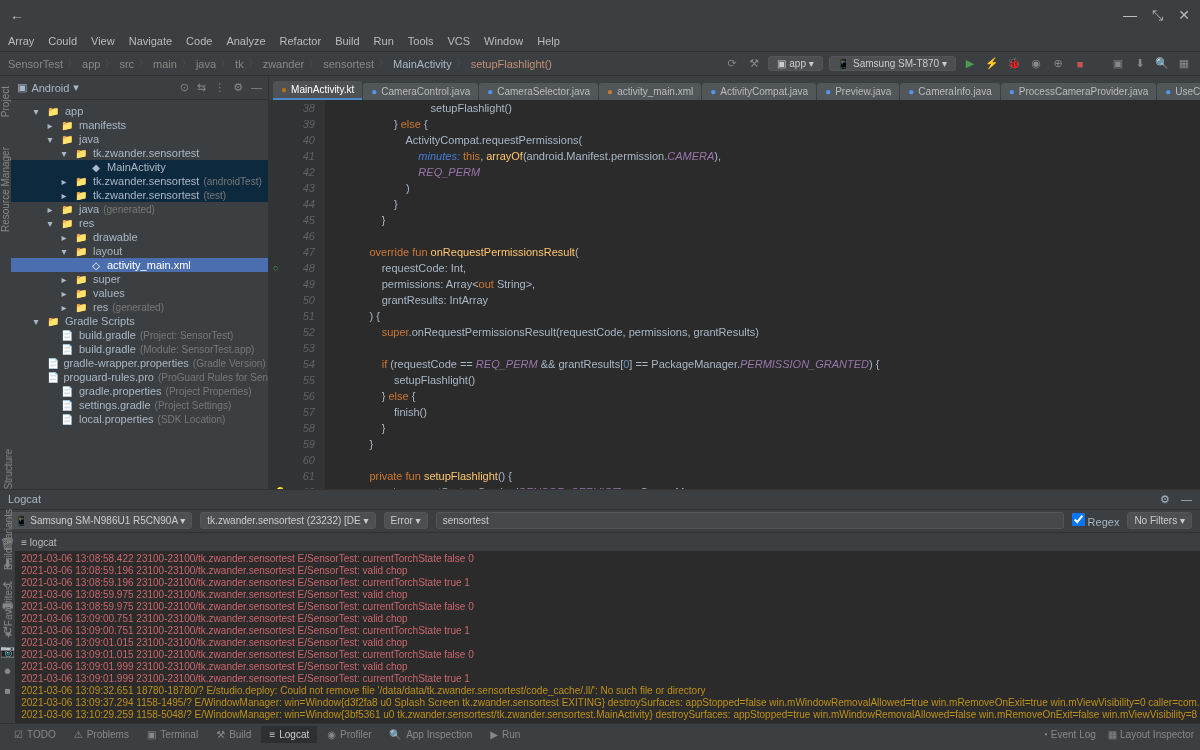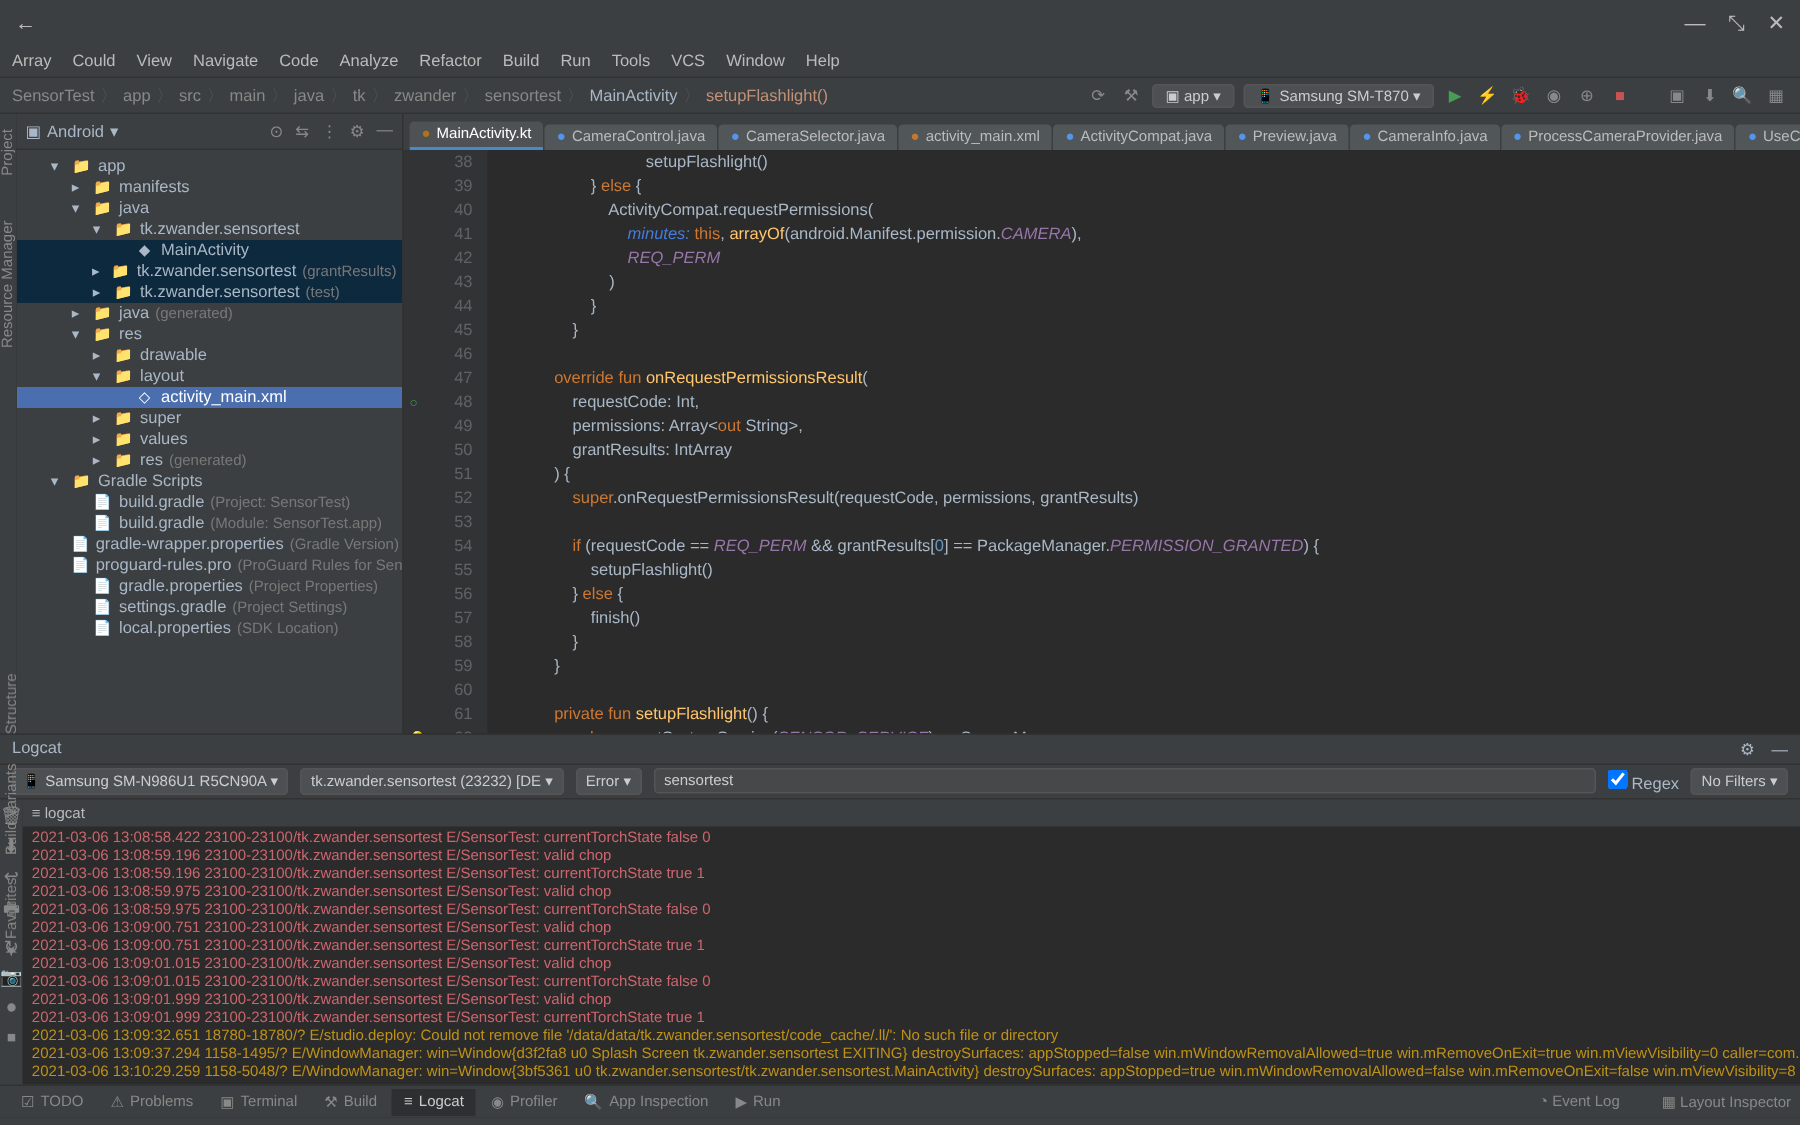--- a/index.html
+++ b/index.html
@@ -36,21 +36,21 @@
 .tree-indent-1 { padding-left: 18px; }
 .tree-indent-2 { padding-left: 32px; }
 .tree-indent-3 { padding-left: 46px; }
 .tree-indent-4 { padding-left: 60px; }
 .tree-icon { width: 14px; display: inline-block; text-align: center; font-size: 10px; }
 .tabs { height: 24px; background: #3c3f41; display: flex; align-items: flex-end; padding: 0 4px; gap: 1px; overflow: hidden; font-size: 10px; }
 .tab { background: #515658; padding: 3px 8px; color: #bbb; display: flex; align-items: center; gap: 4px; cursor: pointer; border-radius: 3px 3px 0 0; white-space: nowrap; }
 .tab.active { background: #4e5254; color: #fff; border-bottom: 2px solid #4a88c7; }
 .editor-body { flex: 1; display: flex; overflow: hidden; font-family: "Consolas", "Monaco", monospace; font-size: 11px; line-height: 16px; }
 .gutter { width: 56px; background: #313335; color: #606366; text-align: right; padding: 0 10px 0 0; user-select: none; }
-.gutter-line { height: 16px; position: relative; }
+.gutter-line { height: 16px; position: relative; font-style: italic; }
 .gutter-icon { position: absolute; left: 4px; font-size: 9px; }
 .code { flex: 1; padding-left: 20px; overflow: hidden; }
 .code-line { height: 16px; white-space: pre; }
 .kw { color: #cc7832; }
 .fn { color: #ffc66d; }
 .num { color: #6897bb; }
 .param { color: #467cda; font-style: italic; }
 .purple { color: #9876aa; font-style: italic; }
 .type { color: #a9b7c6; }
 
@@ -65,21 +65,21 @@
 .logcat-tab-strip { height: 18px; background: #3c3f41; padding-left: 6px; font-size: 10px; color: #bbb; display: flex; align-items: center; }
 .logcat-output-wrap { flex: 1; display: flex; flex-direction: column; }
 .logcat-output { flex: 1; overflow: auto; font-family: "Consolas", monospace; font-size: 10px; line-height: 12px; padding: 2px 6px; }
 .log-line { white-space: nowrap; color: #cc666e; }
 .log-line.orange { color: #be9117; }
 
 .bottom-tabs { height: 22px; background: #3c3f41; display: flex; align-items: center; justify-content: space-between; padding: 0 6px; border-top: 1px solid #323232; font-size: 10px; }
 .bottom-tabs-left { display: flex; gap: 2px; }
 .bottom-tab { padding: 3px 8px; color: #888; cursor: pointer; display: flex; align-items: center; gap: 4px; }
 .bottom-tab.active { background: #2d2f30; color: #ccc; }
-.bottom-tabs-right { display: flex; gap: 28px; color: #888; }
+.bottom-tabs-right { display: flex; gap: 12px; color: #888; }
 .status-bar { height: 18px; background: #3c3f41; font-size: 10px; color: #888; padding: 0 8px; display: flex; align-items: center; }
 .editor-wrap { position: relative; flex: 1; display: flex; flex-direction: column; }
 </style>
 </head>
 <body>
 
 <div class="titlebar">
   <div class="titlebar-left">
     <span class="win-btn">←</span>
   </div>
@@ -191,21 +191,21 @@
         </div>
         <div class="tree-item tree-indent-4 highlighted">
           <span class="tree-icon"></span>
           <span class="tree-icon">◆</span>
           <span>MainActivity</span>
         </div>
         <div class="tree-item tree-indent-3 highlighted">
           <span class="tree-icon">▸</span>
           <span class="tree-icon">📁</span>
           <span>tk.zwander.sensortest</span>
-          <span class="dim"> (grantResults)</span>
+          <span class="dim"> (androidTest)</span>
         </div>
         <div class="tree-item tree-indent-3 highlighted">
           <span class="tree-icon">▸</span>
           <span class="tree-icon">📁</span>
           <span>tk.zwander.sensortest</span>
           <span class="dim"> (test)</span>
         </div>
         <div class="tree-item tree-indent-2">
           <span class="tree-icon">▸</span>
           <span class="tree-icon">📁</span>

